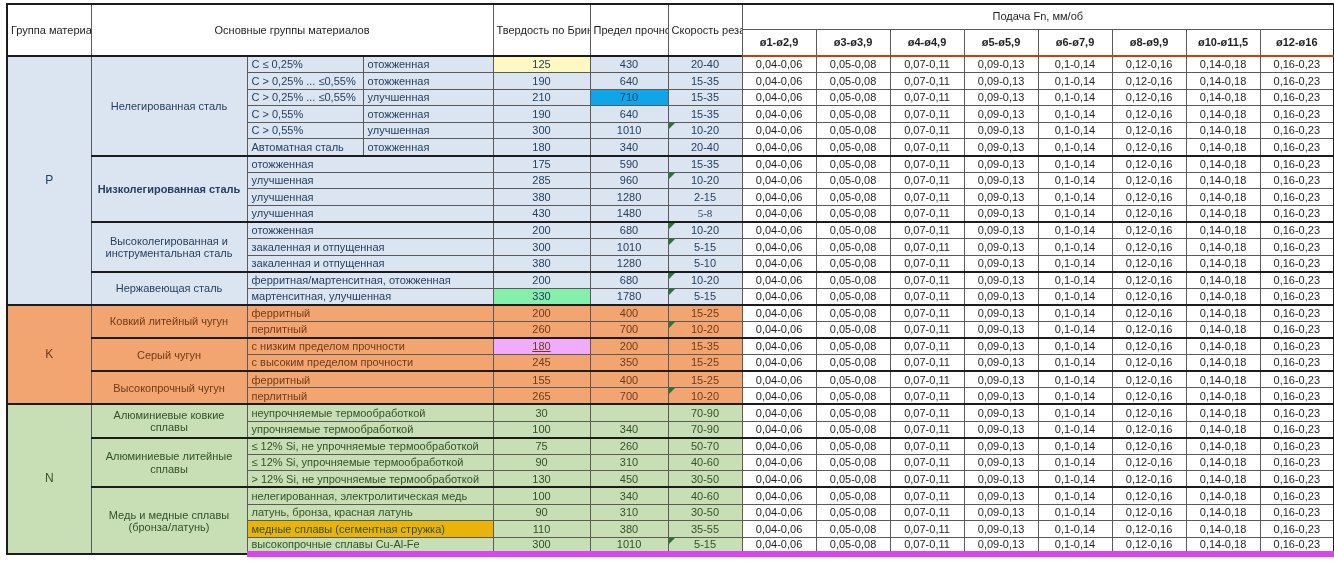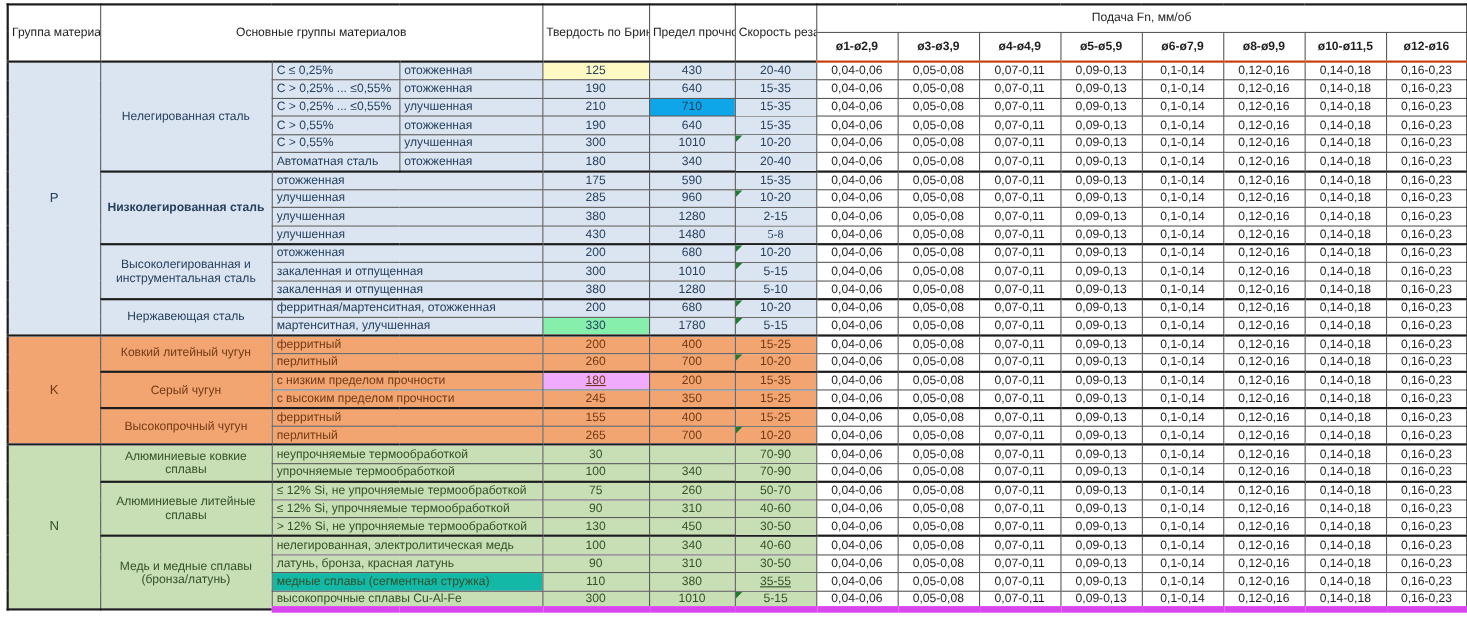--- a/index.html
+++ b/index.html
@@ -483,24 +483,24 @@
           <td class="c-feed">0,04-0,06</td>
           <td class="c-feed">0,05-0,08</td>
           <td class="c-feed">0,07-0,11</td>
           <td class="c-feed">0,09-0,13</td>
           <td class="c-feed">0,1-0,14</td>
           <td class="c-feed">0,12-0,16</td>
           <td class="c-feed">0,14-0,18</td>
           <td class="c-feed">0,16-0,23</td>
         </tr>
         <tr>
-          <td class="c-d" colspan="2" style="background: #14b8a6; color: rgb(51, 81, 42);">медные сплавы (сегментная стружка)</td>
+          <td class="c-d" colspan="2" style="background: #eab308; color: rgb(51, 81, 42);">медные сплавы (сегментная стружка)</td>
           <td class="c-num" style="background: rgb(200, 222, 180); color: rgb(51, 81, 42);">110</td>
           <td class="c-num" style="background: rgb(200, 222, 180); color: rgb(51, 81, 42);">380</td>
-          <td class="c-num c-vc" style="background: rgb(200, 222, 180); color: rgb(51, 81, 42); text-decoration: underline;">35-55</td>
+          <td class="c-num c-vc" style="background: rgb(200, 222, 180); color: rgb(51, 81, 42);">35-55</td>
           <td class="c-feed">0,04-0,06</td>
           <td class="c-feed">0,05-0,08</td>
           <td class="c-feed">0,07-0,11</td>
           <td class="c-feed">0,09-0,13</td>
           <td class="c-feed">0,1-0,14</td>
           <td class="c-feed">0,12-0,16</td>
           <td class="c-feed">0,14-0,18</td>
           <td class="c-feed">0,16-0,23</td>
         </tr>
         <tr>

